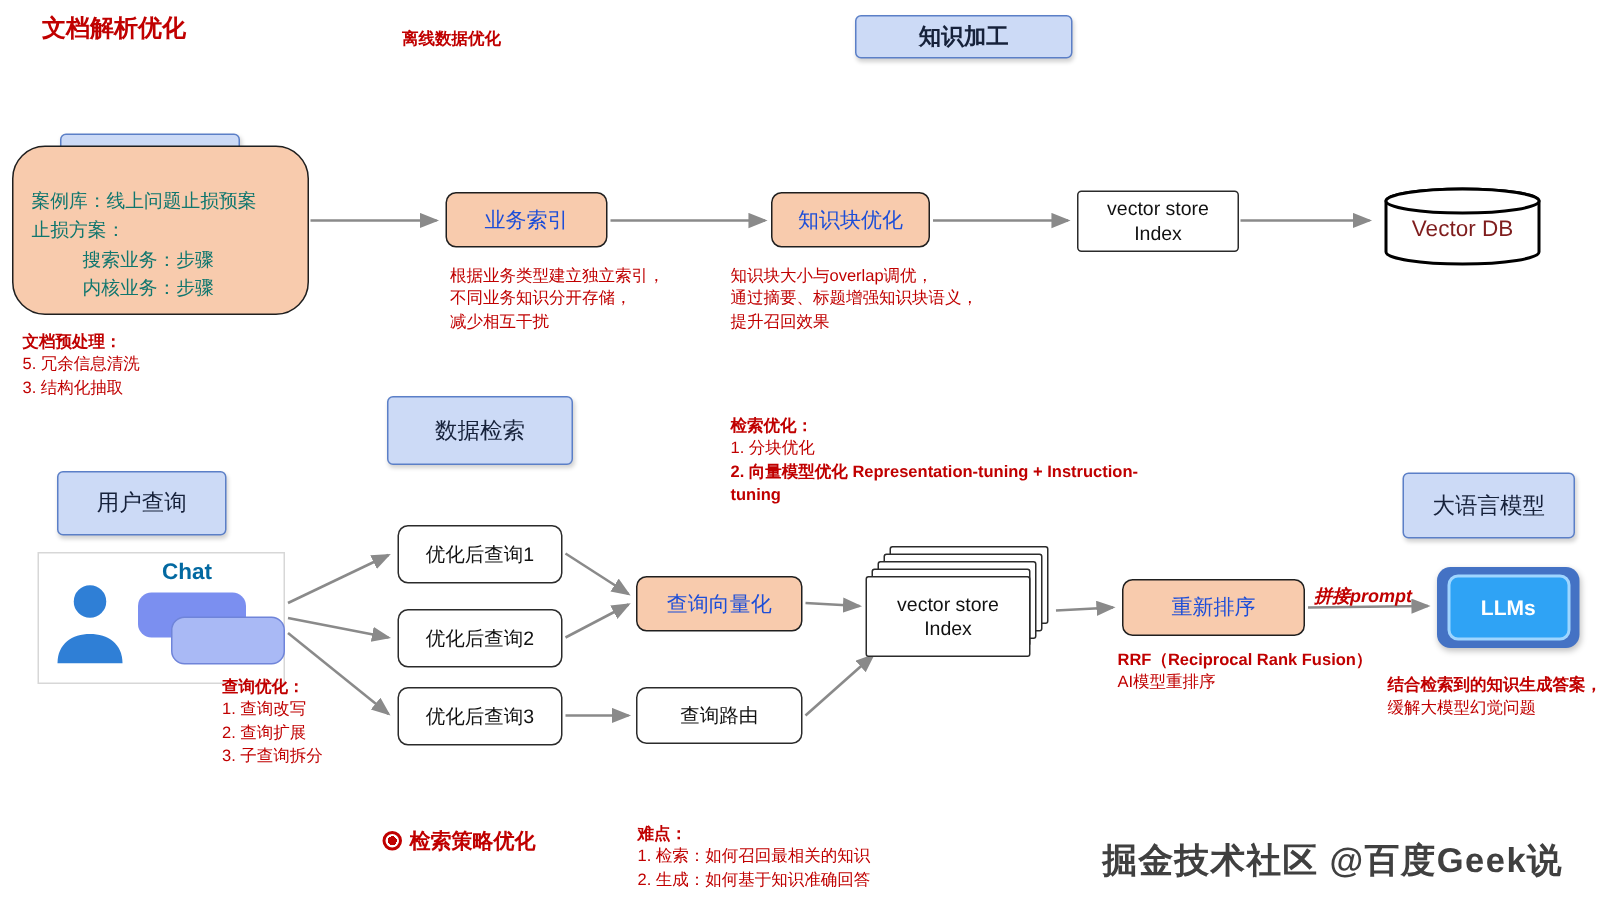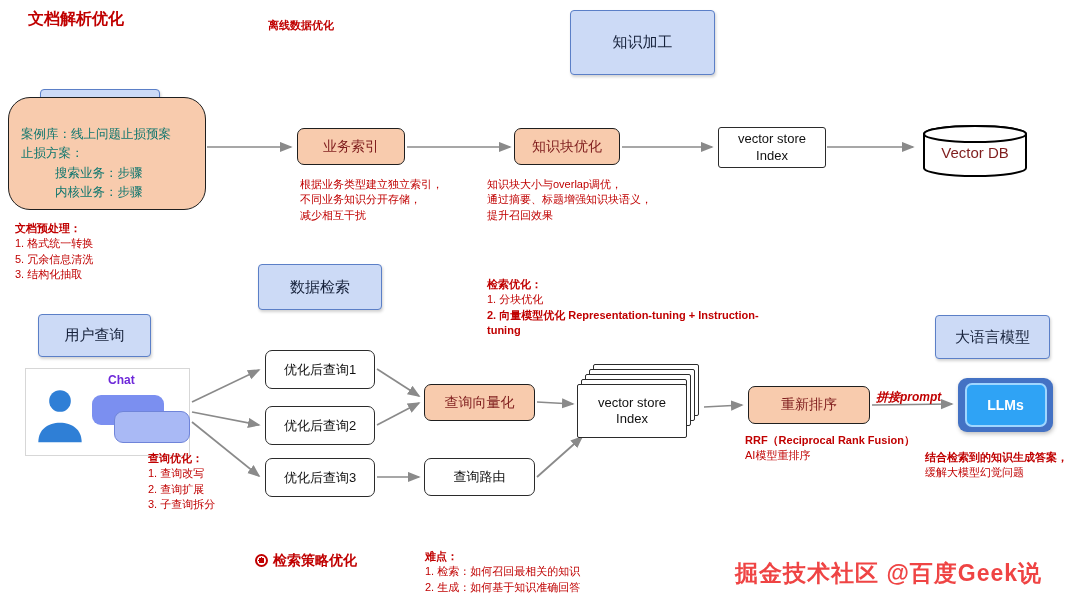--- a/index.html
+++ b/index.html
@@ -9,53 +9,53 @@
   }
   .abs{position:absolute;}
   .layer-arrows{position:absolute;left:0;top:0;z-index:1;}
   .node{z-index:2;display:flex;align-items:center;justify-content:center;text-align:center;box-sizing:border-box;}
   .blue-box{
     background:#ccdaf6;border:1.5px solid #5b7fc7;border-radius:4px;
     font-size:15px;color:#16213a;box-shadow:1px 2px 3px rgba(0,0,0,.18);
   }
   .orange-box{
     background:#f8cbad;border:1.4px solid #1f1f1f;border-radius:7px;
-    font-size:14px;color:#7f1d1d;
+    font-size:14px;color:#1d4ed8;
   }
   .white-box{
     background:#ffffff;border:1.6px solid #2b2b2b;border-radius:7px;
     font-size:13px;color:#111;
   }
   .case-box{
     background:#f8cbad;border:1.6px solid #1f1f1f;border-radius:22px;
     font-size:12.5px;color:#0f766e;z-index:2;padding:27px 10px 8px 12px;
     line-height:1.55;box-sizing:border-box;text-align:left;
   }
   .case-box .indent{padding-left:34px;}
   .red-note{color:#c00000;font-size:11px;line-height:1.4;z-index:2;text-align:left;}
   .red-title{font-weight:bold;}
   .red-big{color:#c00000;font-weight:bold;z-index:2;}
   .stack-layer{
     position:absolute;background:#fff;border:1.5px solid #2b2b2b;border-radius:2px;
   }
   .chat-wrap{
     background:#fff;border:1px solid #d7d7d7;z-index:2;box-sizing:border-box;
   }
-  .chat-title{position:absolute;left:82px;top:4px;font-weight:bold;font-size:12px;color:#6d28d9;}
+  .chat-title{position:absolute;left:82px;top:4px;font-weight:bold;font-size:15px;color:#0369a1;}
   .bubble{position:absolute;border-radius:9px;}
   .llm-outer{
     background:#4472c4;border-radius:9px;z-index:2;display:flex;align-items:center;justify-content:center;
     box-shadow:1px 2px 4px rgba(0,0,0,.25);
   }
   .llm-inner{
     width:78px;height:40px;background:#2fa3f5;border:2px solid #9fd6ff;border-radius:7px;
     display:flex;align-items:center;justify-content:center;color:#fff;font-size:14px;font-weight:bold;
   }
   .watermark{
-    z-index:2;font-size:23px;font-weight:bold;color:#ef4444;letter-spacing:1px;
+    z-index:2;font-size:23px;font-weight:bold;color:#404040;letter-spacing:1px;
   }
   .target-icon{
     display:inline-block;width:13px;height:13px;border:2.5px solid #c00000;border-radius:50%;
     box-sizing:border-box;margin-right:5px;vertical-align:-2px;background:radial-gradient(circle,#c00000 0 3px,#fff 3px);
   }
   .vdb-label{position:absolute;left:0;top:20px;width:110px;text-align:center;font-size:15px;color:#7f1d1d;}
 </style>
 </head>
 <body>
 
@@ -79,33 +79,32 @@
     <line x1="537" y1="402" x2="573" y2="404"></line>
     <line x1="537" y1="477" x2="582" y2="437"></line>
     <line x1="704" y1="407" x2="742" y2="405"></line>
     <line x1="872" y1="405" x2="952" y2="404"></line>
   </g>
 </svg>
 
 <div class="abs red-big" style="left:28px;top:9px;font-size:16px;">文档解析优化</div>
 <div class="abs red-big" style="left:268px;top:18px;font-size:11px;">离线数据优化</div>
 
-<div class="abs node blue-box" style="left:570px;top:10px;width:145px;height:65px;">知识加工</div>
+<div class="abs node blue-box" style="left:570px;top:10px;width:145px;height:29px;font-weight:bold;">知识加工</div>
 <div class="abs node blue-box" style="left:40px;top:41px;width:120px;height:44px;margin-top:48px;">文档输入</div>
 
 <div class="abs case-box" style="left:8px;top:97px;width:198px;height:113px;">
   <div>案例库：线上问题止损预案</div>
   <div>止损方案：</div>
   <div class="indent">搜索业务：步骤</div>
   <div class="indent">内核业务：步骤</div>
 </div>
 
 <div class="abs red-note" style="left:15px;top:221px;width:170px;">
   <div class="red-title">文档预处理：</div>
-  <div>1. 格式统一转换</div>
   <div>5. 冗余信息清洗</div>
   <div>3. 结构化抽取</div>
 </div>
 
 <div class="abs node orange-box" style="left:297px;top:128px;width:108px;height:37px;">业务索引</div>
 <div class="abs red-note" style="left:300px;top:177px;width:175px;">
   <div>根据业务类型建立独立索引，</div>
   <div>不同业务知识分开存储，</div>
   <div>减少相互干扰</div>
 </div>

